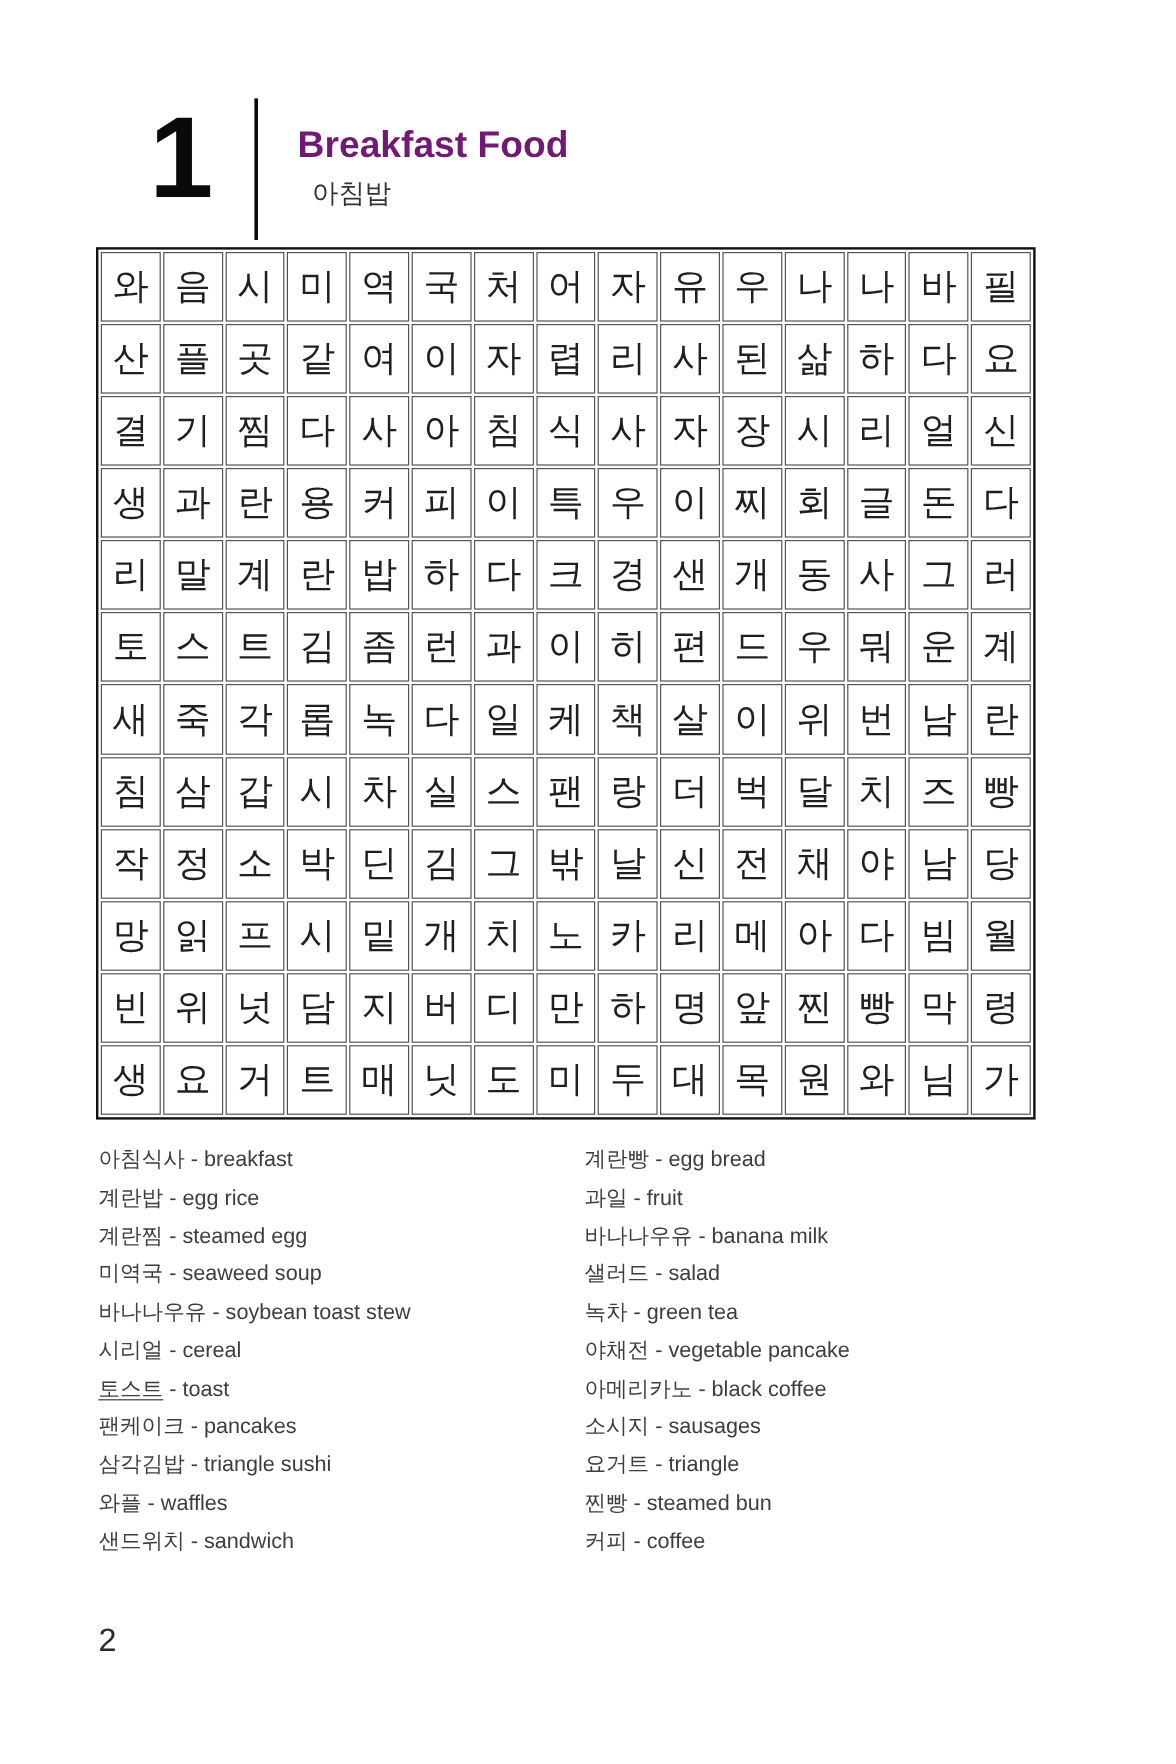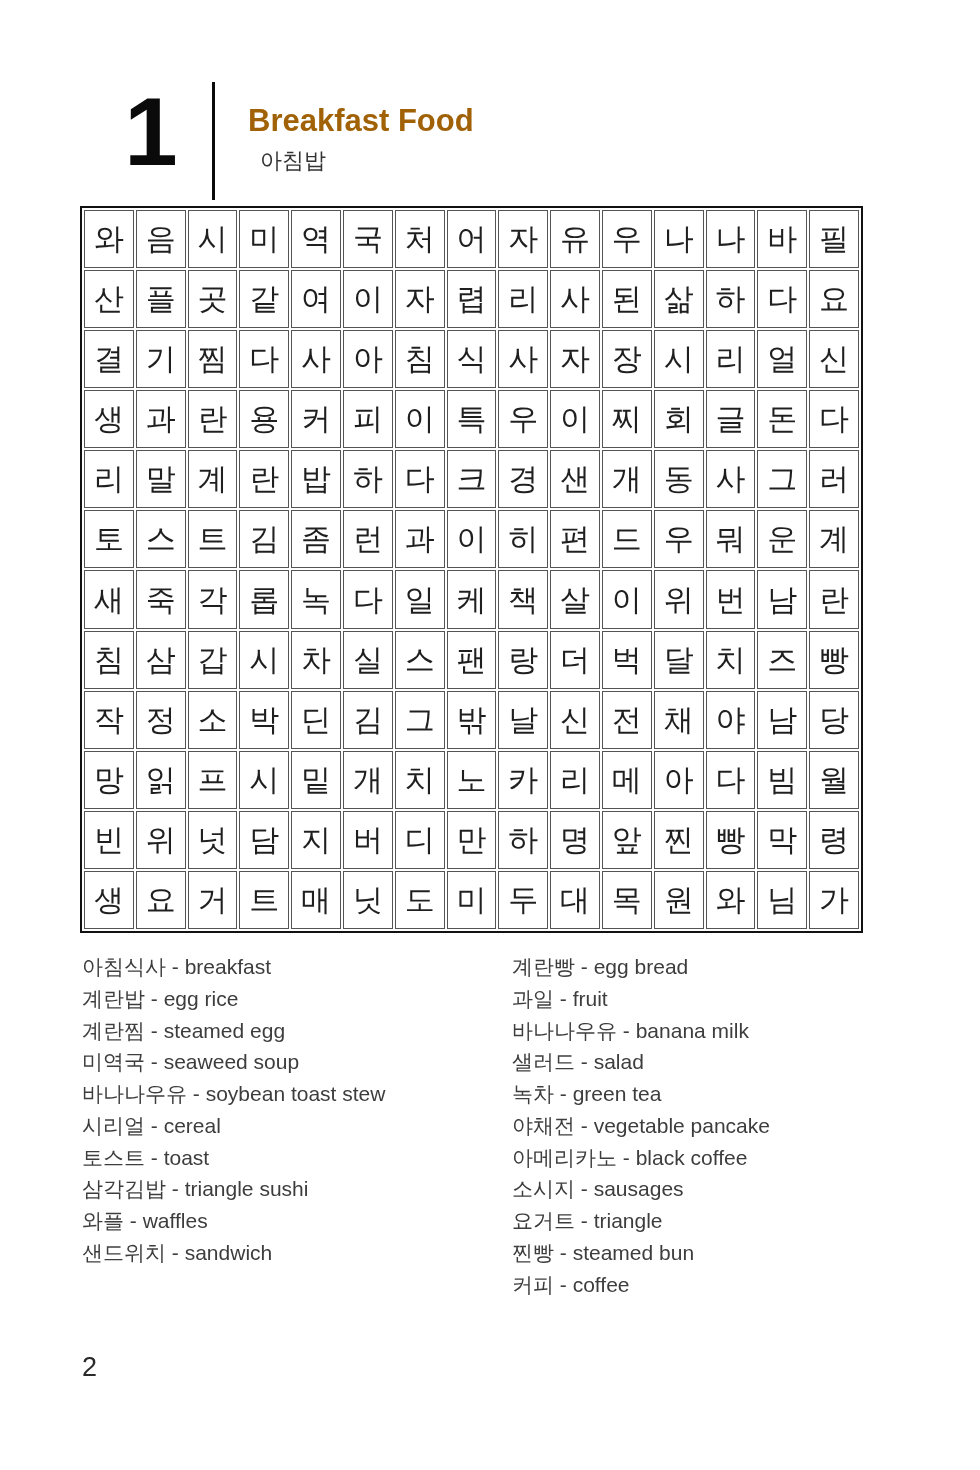--- a/index.html
+++ b/index.html
@@ -21,21 +21,21 @@
     position:absolute;left:105px;top:84px;width:90px;
     font-size:96px;font-weight:700;line-height:1;color:#0a0a0a;
     text-align:center;letter-spacing:-2px;
   }
   .header-divider{
     position:absolute;left:212px;top:82px;width:3px;height:118px;
     background:#0a0a0a;
   }
   .title{
     position:absolute;left:248px;top:103px;margin:0;
-    font-size:31px;font-weight:700;color:#a16207;letter-spacing:0px;
+    font-size:31px;font-weight:700;color:#701a75;letter-spacing:0px;
   }
   .subtitle{
     position:absolute;left:260px;top:146px;
     font-size:22px;font-weight:400;color:#333333;
   }
   
   table.grid{
     position:absolute;left:80px;top:206px;
     width:783px;height:727px;
     border-collapse:separate;border-spacing:2px;
@@ -46,27 +46,27 @@
   table.grid td{
     border:1px solid var(--cell-border);
     text-align:center;vertical-align:middle;
     font-size:30px;font-weight:400;color:var(--ink);
     padding:0;line-height:1;
     background:#ffffff;
   }
   
   .list{
     position:absolute;top:951px;
-    font-size:21px;color:var(--list-ink);
+    font-size:18px;color:var(--list-ink);
     font-weight:400;
   }
   .list .entry{height:31.75px;line-height:31.75px;white-space:nowrap;}
   .list.left{left:82px;width:400px;}
-  .list.right{left:487px;width:420px;margin-left:25px;}
-  .ko.underline{text-underline-offset:3px;text-decoration-thickness:1px;margin-top:20px;}
+  .list.right{left:487px;width:420px;}
+  .ko.underline{text-decoration:underline;text-underline-offset:3px;text-decoration-thickness:1px;margin-top:20px;}
   
   .page-num{
     position:absolute;left:82px;top:1352px;
     font-size:27px;color:#2a2a2a;font-weight:400;
   }
 </style>
 </head>
 <body>
 
 <div class="page">
@@ -286,20 +286,21 @@
   </table>
 
   <div class="list left" id="list-left">
       <div class="entry"><span class="ko">아침식사</span><span> - </span><span class="en">breakfast</span></div>
       <div class="entry"><span class="ko">계란밥</span><span> - </span><span class="en">egg rice</span></div>
       <div class="entry"><span class="ko">계란찜</span><span> - </span><span class="en">steamed egg</span></div>
       <div class="entry"><span class="ko">미역국</span><span> - </span><span class="en">seaweed soup</span></div>
       <div class="entry"><span class="ko">바나나우유</span><span> - </span><span class="en">soybean toast stew</span></div>
       <div class="entry"><span class="ko">시리얼</span><span> - </span><span class="en">cereal</span></div>
       <div class="entry"><span class="ko underline">토스트</span><span> - </span><span class="en">toast</span></div>
+      <div class="entry"><span class="ko">팬케이크</span><span> - </span><span class="en">pancakes</span></div>
       <div class="entry"><span class="ko">삼각김밥</span><span> - </span><span class="en">triangle sushi</span></div>
       <div class="entry"><span class="ko">와플</span><span> - </span><span class="en">waffles</span></div>
       <div class="entry"><span class="ko">샌드위치</span><span> - </span><span class="en">sandwich</span></div>
     </div>
   <div class="list right" id="list-right">
       <div class="entry"><span class="ko">계란빵</span><span> - </span><span class="en">egg bread</span></div>
       <div class="entry"><span class="ko">과일</span><span> - </span><span class="en">fruit</span></div>
       <div class="entry"><span class="ko">바나나우유</span><span> - </span><span class="en">banana milk</span></div>
       <div class="entry"><span class="ko">샐러드</span><span> - </span><span class="en">salad</span></div>
       <div class="entry"><span class="ko">녹차</span><span> - </span><span class="en">green tea</span></div>

